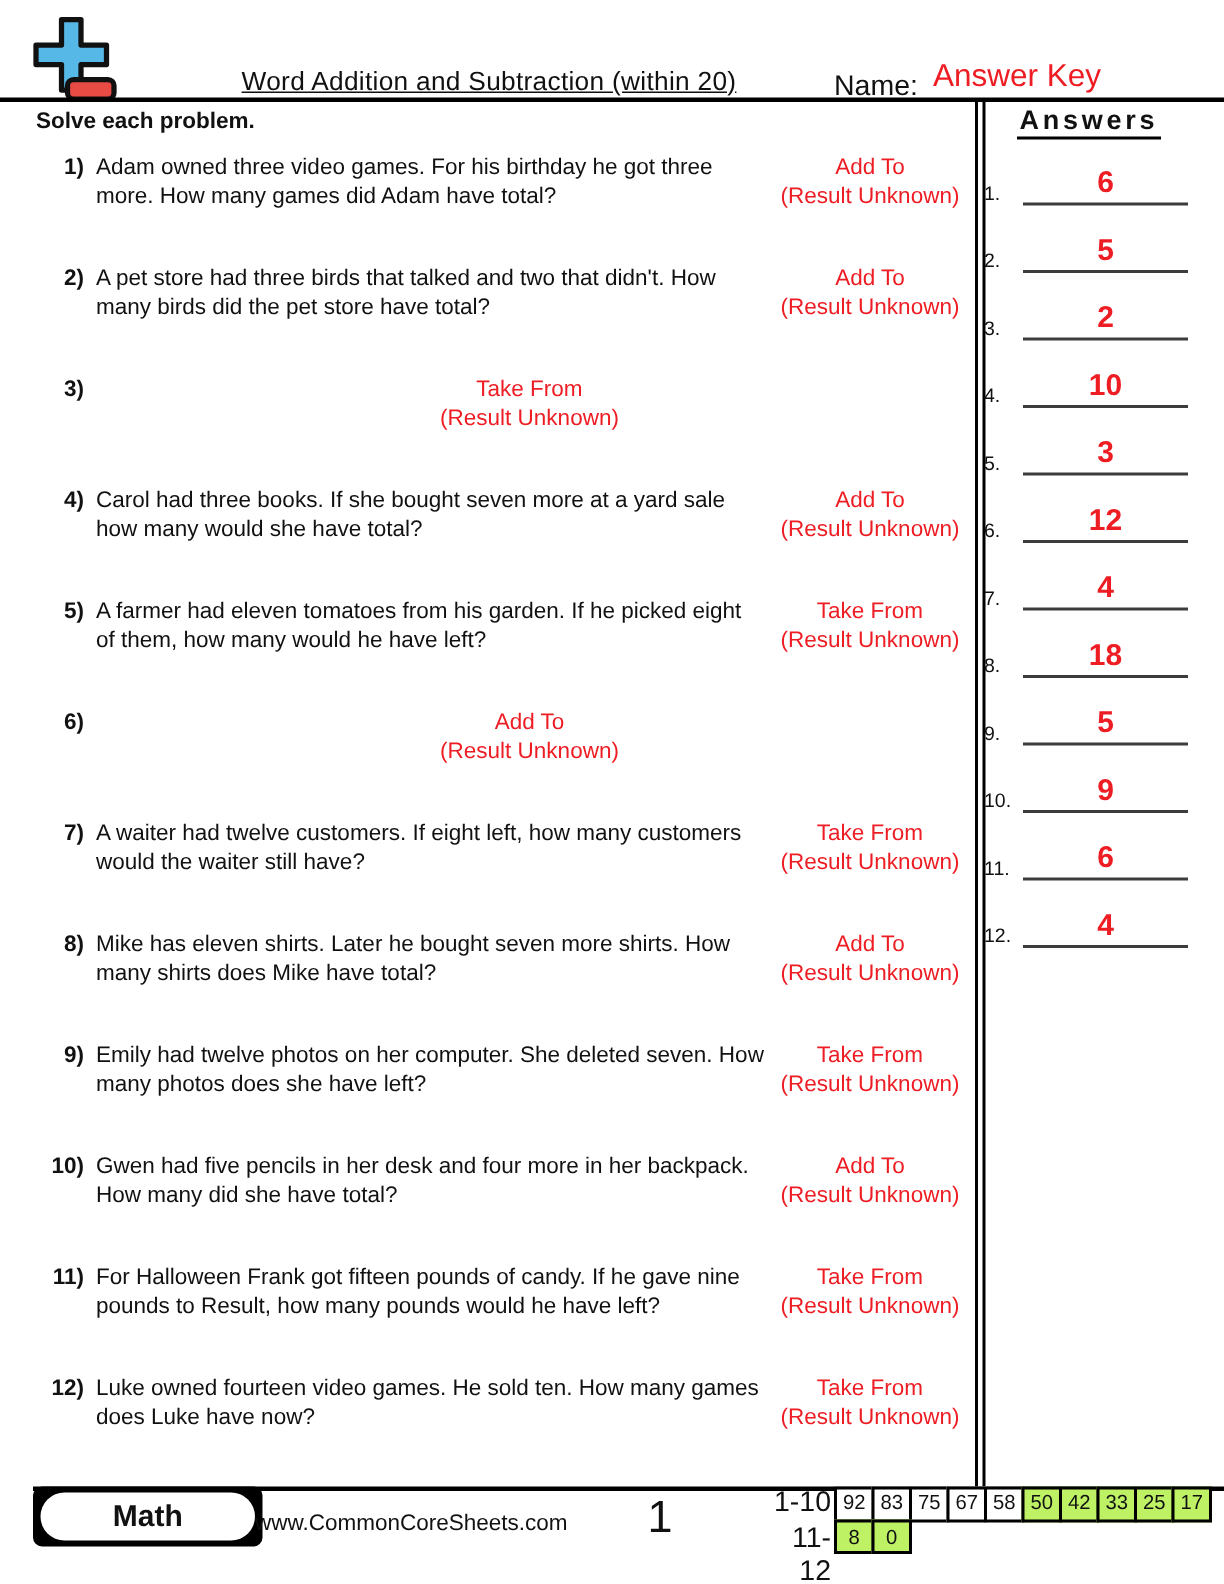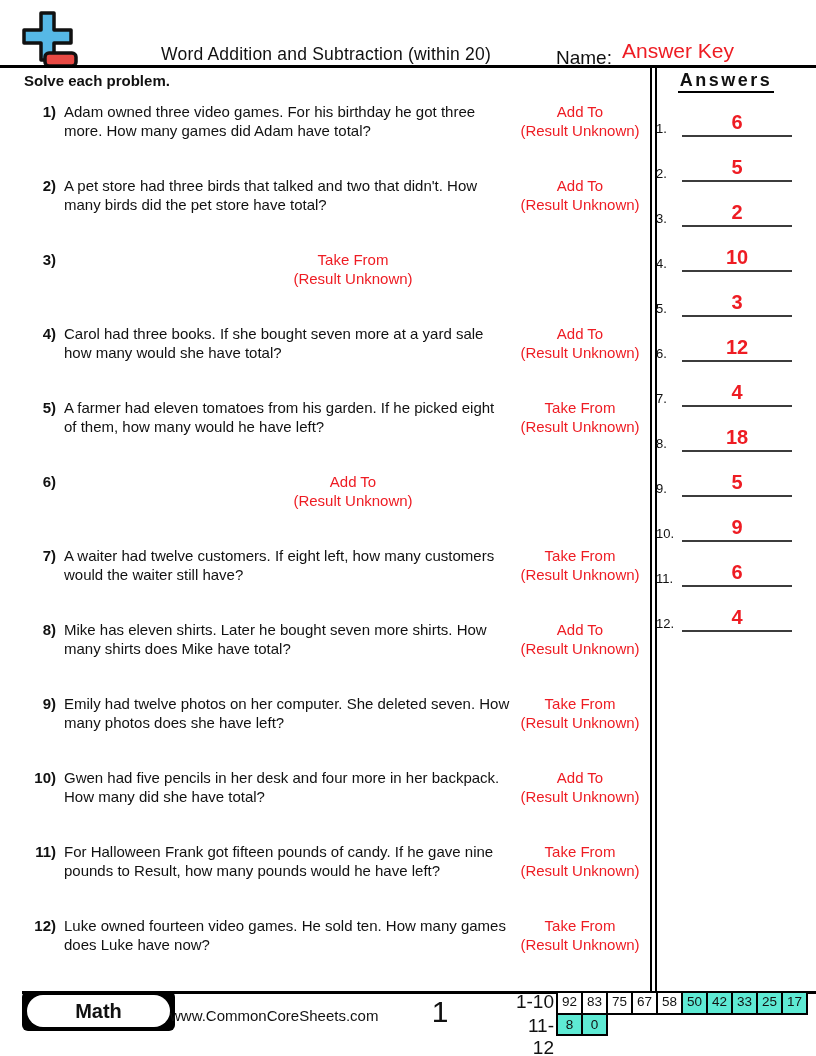--- a/index.html
+++ b/index.html
@@ -3,21 +3,21 @@
 <meta charset="utf-8">
 <style>
   * { margin:0; padding:0; box-sizing:border-box; }
   html,body { background:#fff; }
   body { font-family:"Liberation Sans","DejaVu Sans",sans-serif; color:#111; }
   .page { position:relative; width:816px; height:1056px; background:#fff; overflow:hidden; margin:0 auto; }
 
   
   .logo { position:absolute; left:14px; top:10px; }
   .ws-title { position:absolute; left:126px; top:44px; width:400px; text-align:center;
-              font-size:17.5px; letter-spacing:.2px; }
+              font-size:17.5px; letter-spacing:.2px;text-decoration:underline; }
   .name-label { position:absolute; left:556px; top:47px; font-size:19px; }
   .name-value { position:absolute; left:622px; top:39px; font-size:21px; font-weight:normal; color:#ee1c23; }
   .header-rule { position:absolute; left:0; right:0; top:65px; height:3px; background:#000; }
   .instructions { position:absolute; left:24px; top:72px; font-size:15px; font-weight:bold; }
 
   
   .problem { position:absolute; left:24px; width:626px; display:flex; align-items:flex-start; }
   .p-num  { width:32px; text-align:right; font-weight:bold; font-size:15px; line-height:19px; flex:0 0 32px; }
   .p-text { width:446px; flex:0 0 446px; margin-left:8px; font-size:15px; line-height:19px; }
   .p-type { flex:1; text-align:center; color:#ee1c23; font-size:15px; line-height:19px; }
@@ -46,21 +46,21 @@
   .math-badge .oval span { font-size:20px; font-weight:bold; }
   .website { position:absolute; left:170px; top:1007px; font-size:15px; }
   .page-num { position:absolute; left:418px; top:995px; width:44px; text-align:center; font-size:30px; }
 
   .score-table { position:absolute; left:514px; top:991px; }
   .score-row { display:flex; }
   .score-label { flex:0 0 44px; text-align:right; padding-right:4px; font-size:19px; line-height:22px; }
   .cell { width:27px; height:24px; border:2px solid #000; margin-left:-2px;
           font-size:13.5px; line-height:18px; text-align:center; background:#fff; }
   .score-row.second .cell { margin-top:-2px; height:23px; line-height:19px; }
-  .cell.shaded { background:#5eead4; }
+  .cell.shaded { background:#bef264; }
 </style>
 </head>
 <body>
 
 <div class="page">
 
   <div class="logo">
     <svg width="66" height="62" viewBox="0 0 66 62">
       <path d="M27 3 h13 v17 h17 v13 h-17 v17 h-13 v-17 H10 V20 h17 z" fill="#56b8e6" stroke="#111" stroke-width="3.5" stroke-linejoin="round"></path>
       <rect x="31" y="43" width="31" height="13" rx="4" fill="#e84a44" stroke="#111" stroke-width="3.5"></rect>

